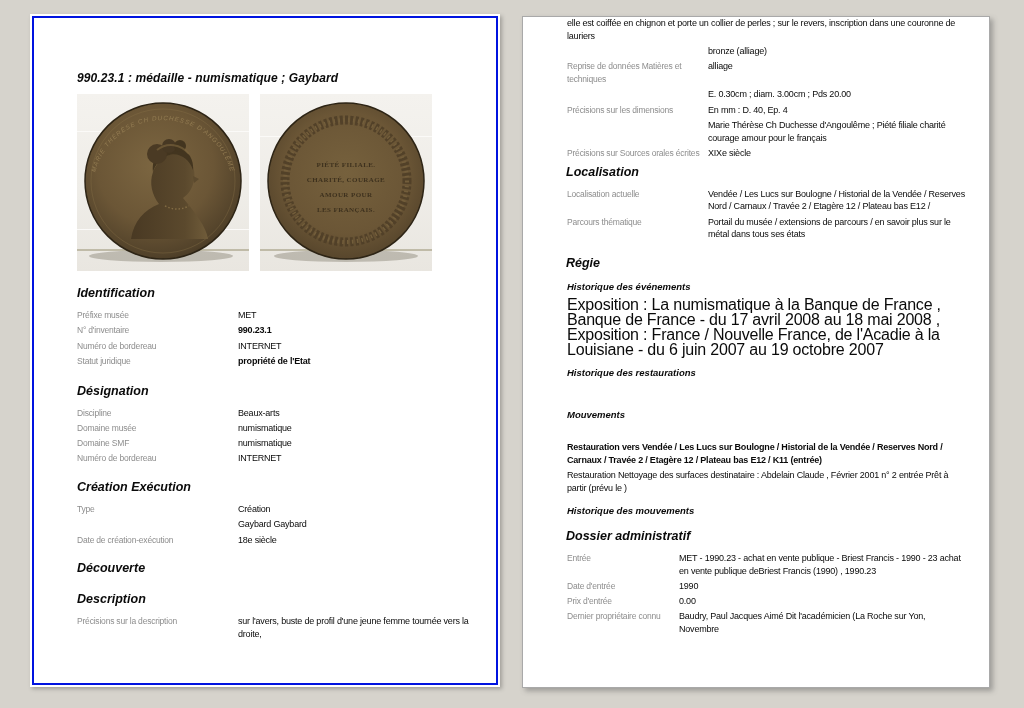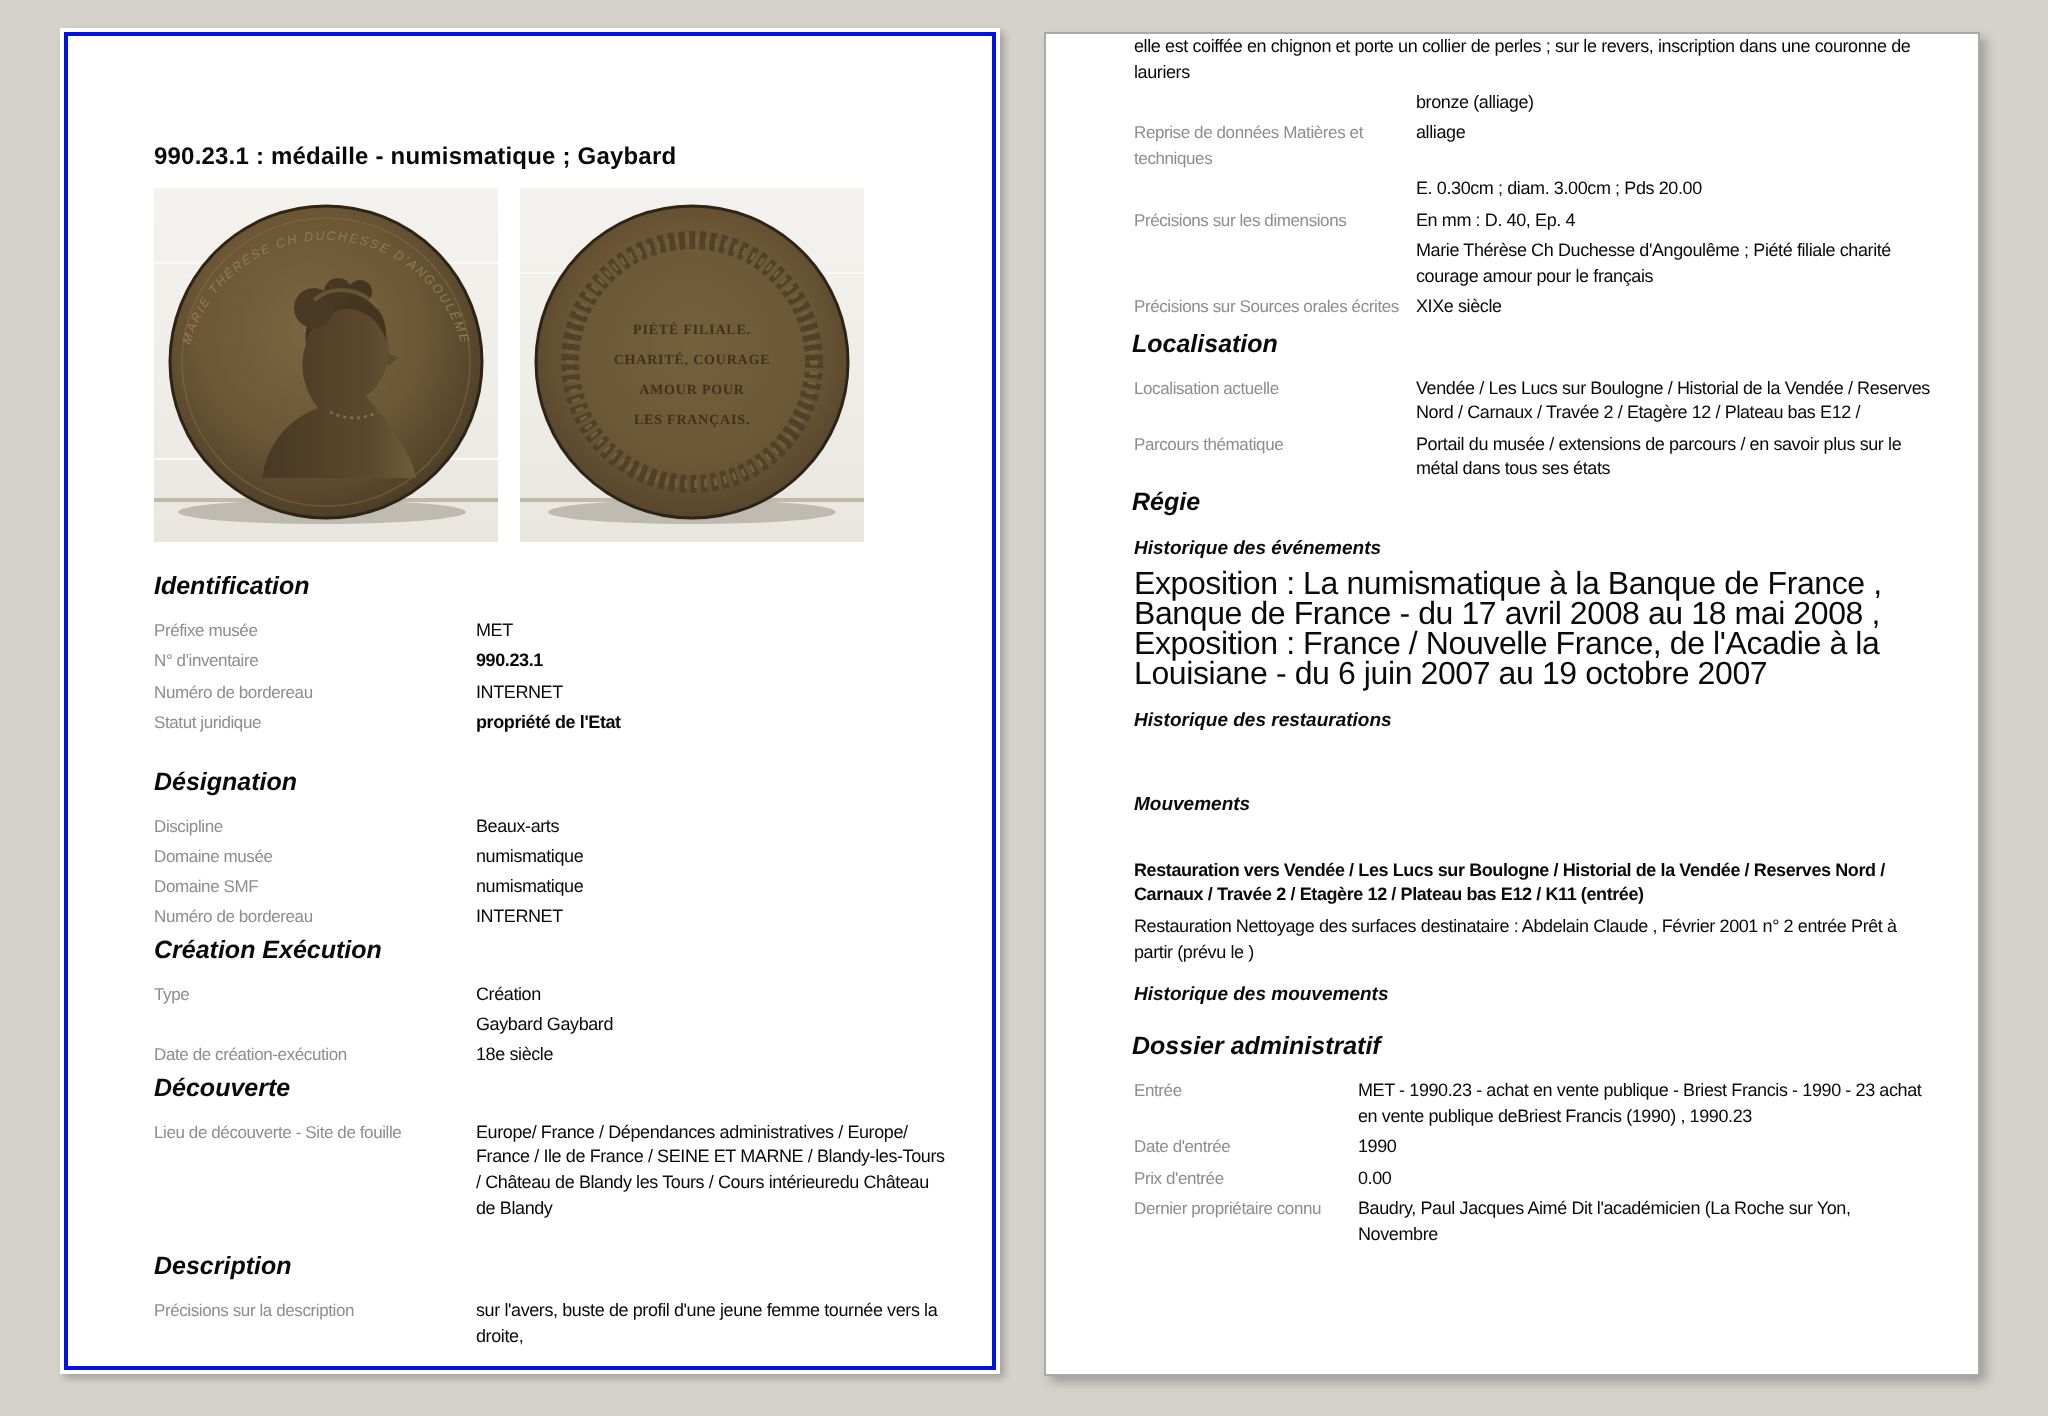--- a/index.html
+++ b/index.html
@@ -20,21 +20,21 @@
     border:2px solid #0013e0;background:#fff;overflow:hidden;
   }
   .page-right{
     position:absolute;left:522px;top:16px;width:468px;height:672px;
     background:#fff;border:1px solid #a9a9a9;box-sizing:border-box;
     box-shadow:3px 3px 5px rgba(90,90,90,.45);overflow:hidden;
   }
   
   .doc-title{
     margin:53px 22px 0 43px;
-    font-size:12px;font-weight:bold;letter-spacing:.1px;
+    font-size:12px;font-weight:bold;font-style:italic;letter-spacing:.1px;
   }
   .h1{
     font-size:12.5px;font-weight:bold;font-style:italic;
     margin:14px 22px 8px 43px;line-height:15px;
   }
   .h2{
     font-size:9.5px;font-weight:bold;font-style:italic;
     margin:10px 24px 0 44px;line-height:12px;
   }
   .frow{
@@ -53,21 +53,21 @@
   .para{
     margin:4px 24px 0 44px;font-size:16px;line-height:15px;letter-spacing:-.2px;
   }
   .para-sm{
     margin:3px 24px 0 44px;font-size:9px;line-height:12.7px;letter-spacing:-.2px;
   }
   .para-sm.b{font-weight:bold;}
   
   .mt-first{margin-top:15px;}
   .mt-s{margin-top:16px;}
-  .mt-xs{margin-top:2px;}
+  .mt-xs{margin-top:15px;}
   .mt-m{margin-top:5px;}
   .rows-top{margin-top:49px;flex-direction:column;}
   .h2-gap{margin-top:30px;}
   .mv-bold{margin-top:20px;}
   .h1-dossier{margin-top:12px;}
   
   .photos{margin:9px 0 0 43px;display:flex;gap:11px;}
   .photo{
     width:172px;height:177px;position:relative;overflow:hidden;
     background:linear-gradient(180deg,#f4f2ee 0%,#efede8 55%,#e9e6e0 100%);
@@ -190,24 +190,20 @@
     <div class="frow">
       <span class="lbl"></span>
       <span class="val">Gaybard  Gaybard</span>
     </div>
     <div class="frow">
       <span class="lbl">Date de création-exécution</span>
       <span class="val">18e siècle</span>
     </div>
 
     <div class="h1 mt-xs">Découverte</div>
-    <div class="frow">
-      <span class="lbl">Lieu de découverte - Site de fouille</span>
-      <span class="val">Europe/ France / Dépendances administratives / Europe/ France / Ile de France / SEINE ET MARNE / Blandy-les-Tours / Château de Blandy les Tours / Cours intérieuredu Château de Blandy</span>
-    </div>
 
     <div class="h1 mt-s">Description</div>
     <div class="frow">
       <span class="lbl">Précisions sur la description</span>
       <span class="val">sur l'avers, buste de profil d'une jeune femme tournée vers la droite,</span>
     </div>
   </div>
 </div>
 
 <div class="page-right">

